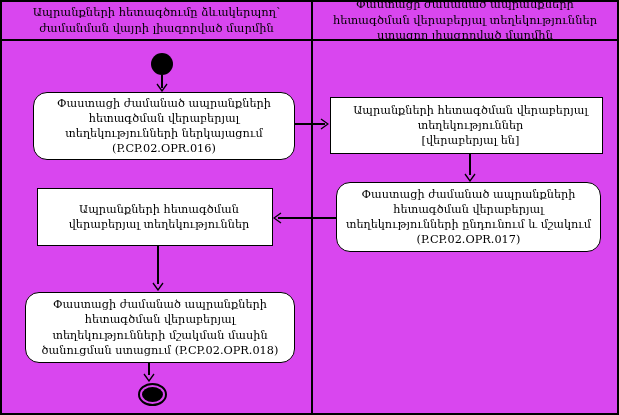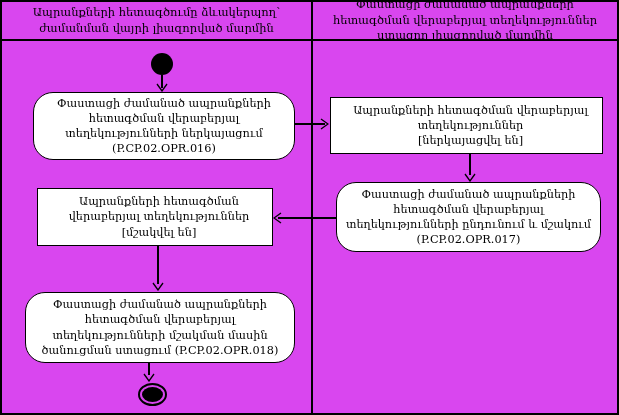--- a/index.html
+++ b/index.html
@@ -10,21 +10,21 @@
   }
   .lane-header{
     position:absolute;display:flex;align-items:center;justify-content:center;
     text-align:center;font-size:11.5px;line-height:1.35;padding:2px 14px;box-sizing:border-box;
   }
   .node{
     position:absolute;display:flex;align-items:center;justify-content:center;
     text-align:center;font-size:11.3px;line-height:1.35;padding:2px 8px;
     box-sizing:border-box;background:#fff;
   }
-  .activity{border:1.5px solid #000;border-radius:20px;}
+  .activity{border:1.5px solid #000;border-radius:14px;}
   .object{border:1.5px solid #000;padding-left:16px;}
   .blk{display:block;}
   .line{position:absolute;background:#000;}
   .chev{position:absolute;}
   .start-node{position:absolute;width:22px;height:22px;border-radius:50%;background:#000;}
   .final-node{position:absolute;width:29px;height:23px;border-radius:50%;border:2px solid #000;box-sizing:border-box;}
   .final-node .core{position:absolute;left:2px;top:2px;right:2px;bottom:2px;border-radius:50%;background:#000;}
 </style>
 </head>
 <body>
@@ -55,21 +55,21 @@
   </div>
 
   <div class="line" style="left:293px;top:121px;width:30px;height:1.5px;"></div>
   <svg class="chev" style="left:318px;top:116px;" width="9" height="12" viewBox="0 0 9 12">
     <path d="M1,1 L8,6 L1,11" stroke="#000" stroke-width="1.3" fill="none"></path>
   </svg>
 
   <div class="node object" style="left:328px;top:95px;width:273px;height:57px;">
     <div>
       <span class="blk">Ապրանքների հետագծման վերաբերյալ տեղեկություններ</span>
-      <span class="blk">[ներկայացվել են]</span>
+      <span class="blk">[վերաբերյալ են]</span>
     </div>
   </div>
 
   <div class="line" style="left:467px;top:152px;width:1.5px;height:21px;"></div>
   <svg class="chev" style="left:462px;top:171px;" width="12" height="9" viewBox="0 0 12 9">
     <path d="M1,1 L6,8 L11,1" stroke="#000" stroke-width="1.3" fill="none"></path>
   </svg>
 
   <div class="node activity" style="left:334px;top:180px;width:265px;height:70px;">
     <div>
@@ -79,21 +79,20 @@
   </div>
 
   <div class="line" style="left:276px;top:215px;width:58px;height:1.5px;"></div>
   <svg class="chev" style="left:271px;top:210px;" width="9" height="12" viewBox="0 0 9 12">
     <path d="M8,1 L1,6 L8,11" stroke="#000" stroke-width="1.3" fill="none"></path>
   </svg>
 
   <div class="node object" style="left:35px;top:186px;width:236px;height:58px;">
     <div>
       <span class="blk">Ապրանքների հետագծման վերաբերյալ տեղեկություններ</span>
-      <span class="blk">[մշակվել են]</span>
     </div>
   </div>
 
   <div class="line" style="left:155px;top:244px;width:1.5px;height:38px;"></div>
   <svg class="chev" style="left:150px;top:280px;" width="12" height="9" viewBox="0 0 12 9">
     <path d="M1,1 L6,8 L11,1" stroke="#000" stroke-width="1.3" fill="none"></path>
   </svg>
 
   <div class="node activity" style="left:23px;top:290px;width:270px;height:71px;">
     <div>

